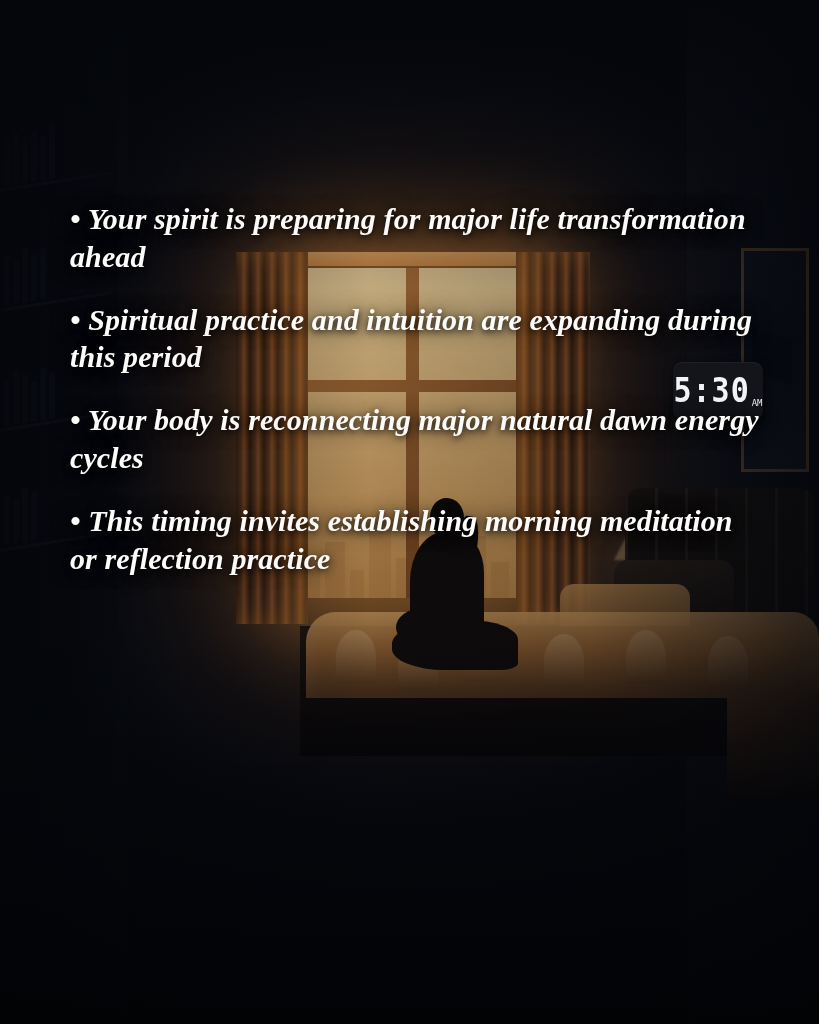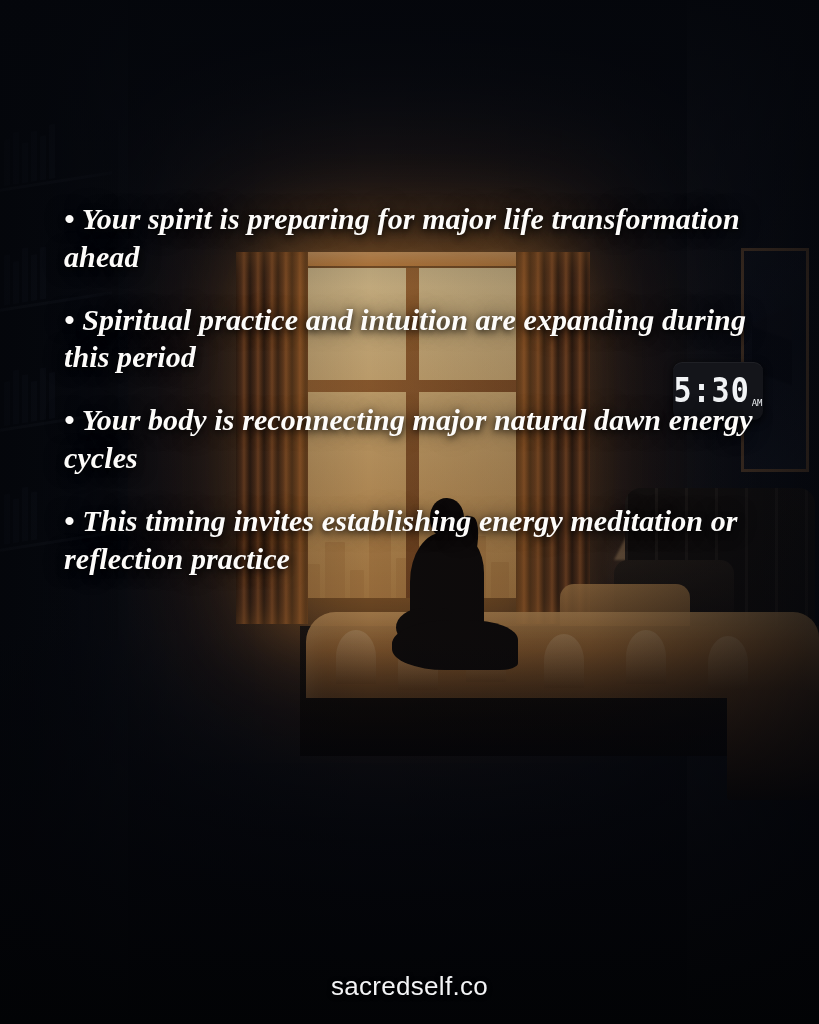--- a/index.html
+++ b/index.html
@@ -302,21 +302,21 @@
     font-size: 37px;
     font-weight: bold;
     font-style: italic;
     color: #fdfcfa;
     line-height: 1.14;
     text-shadow: 0 2px 7px rgba(0,0,0,.85), 0 0 22px rgba(0,0,0,.6);
     letter-spacing: .2px;
   }
   .bullets {
     position: absolute;
-    left: 64px; top: 200px;
+    left: 70px; top: 200px;
     width: 690px;
   }
   .bullet {
     font-size: 30px;
     font-weight: bold;
     font-style: italic;
     color: #fdfcfa;
     line-height: 1.26;
     margin-bottom: 25px;
     text-shadow: 0 2px 7px rgba(0,0,0,.88), 0 0 20px rgba(0,0,0,.65);
@@ -439,18 +439,17 @@
     <span class="clock-ampm">AM</span>
   </div>
 
   <div class="title">
   </div>
 
   <div class="bullets">
     <div class="bullet">• Your spirit is preparing for major life transformation ahead</div>
     <div class="bullet">• Spiritual practice and intuition are expanding during this period</div>
     <div class="bullet">• Your body is reconnecting major natural dawn energy cycles</div>
-    <div class="bullet">• This timing invites establishing energy meditation or reflection practice</div>
+    <div class="bullet">• This timing invites establishing morning meditation or reflection practice</div>
   </div>
 
-  <div class="footer">sacredself.co</div>
 
 </div>
 
 </body></html>

